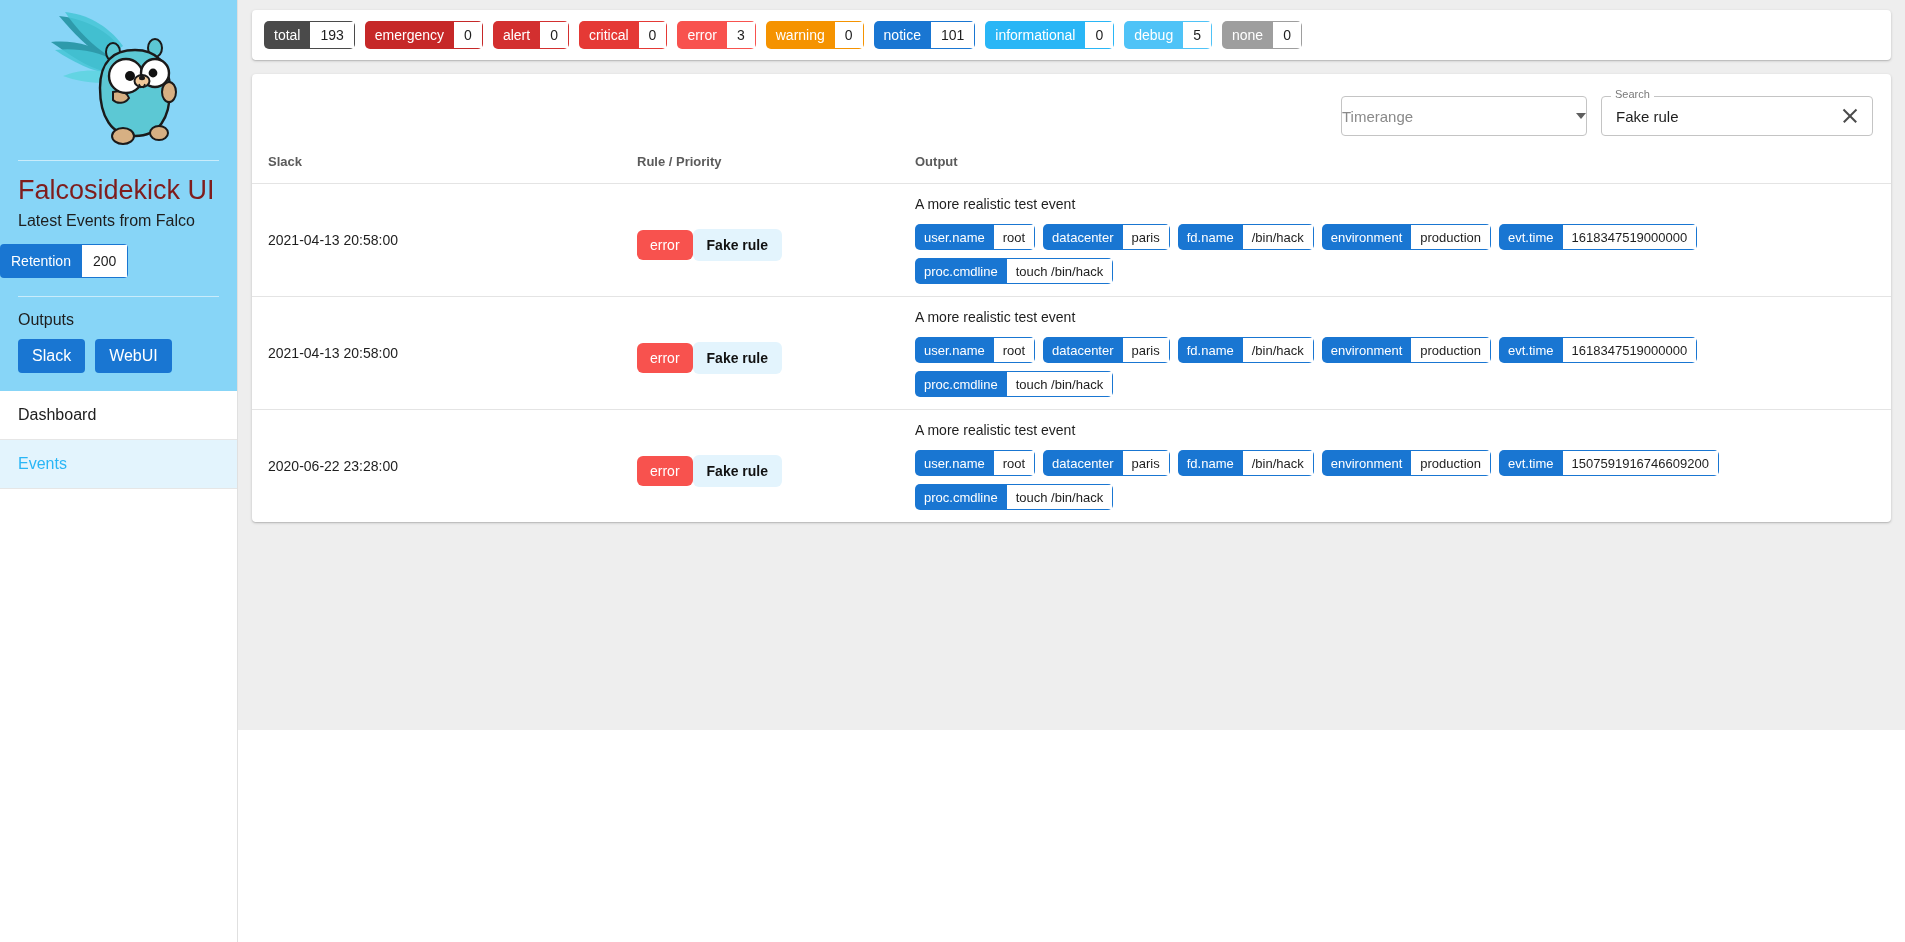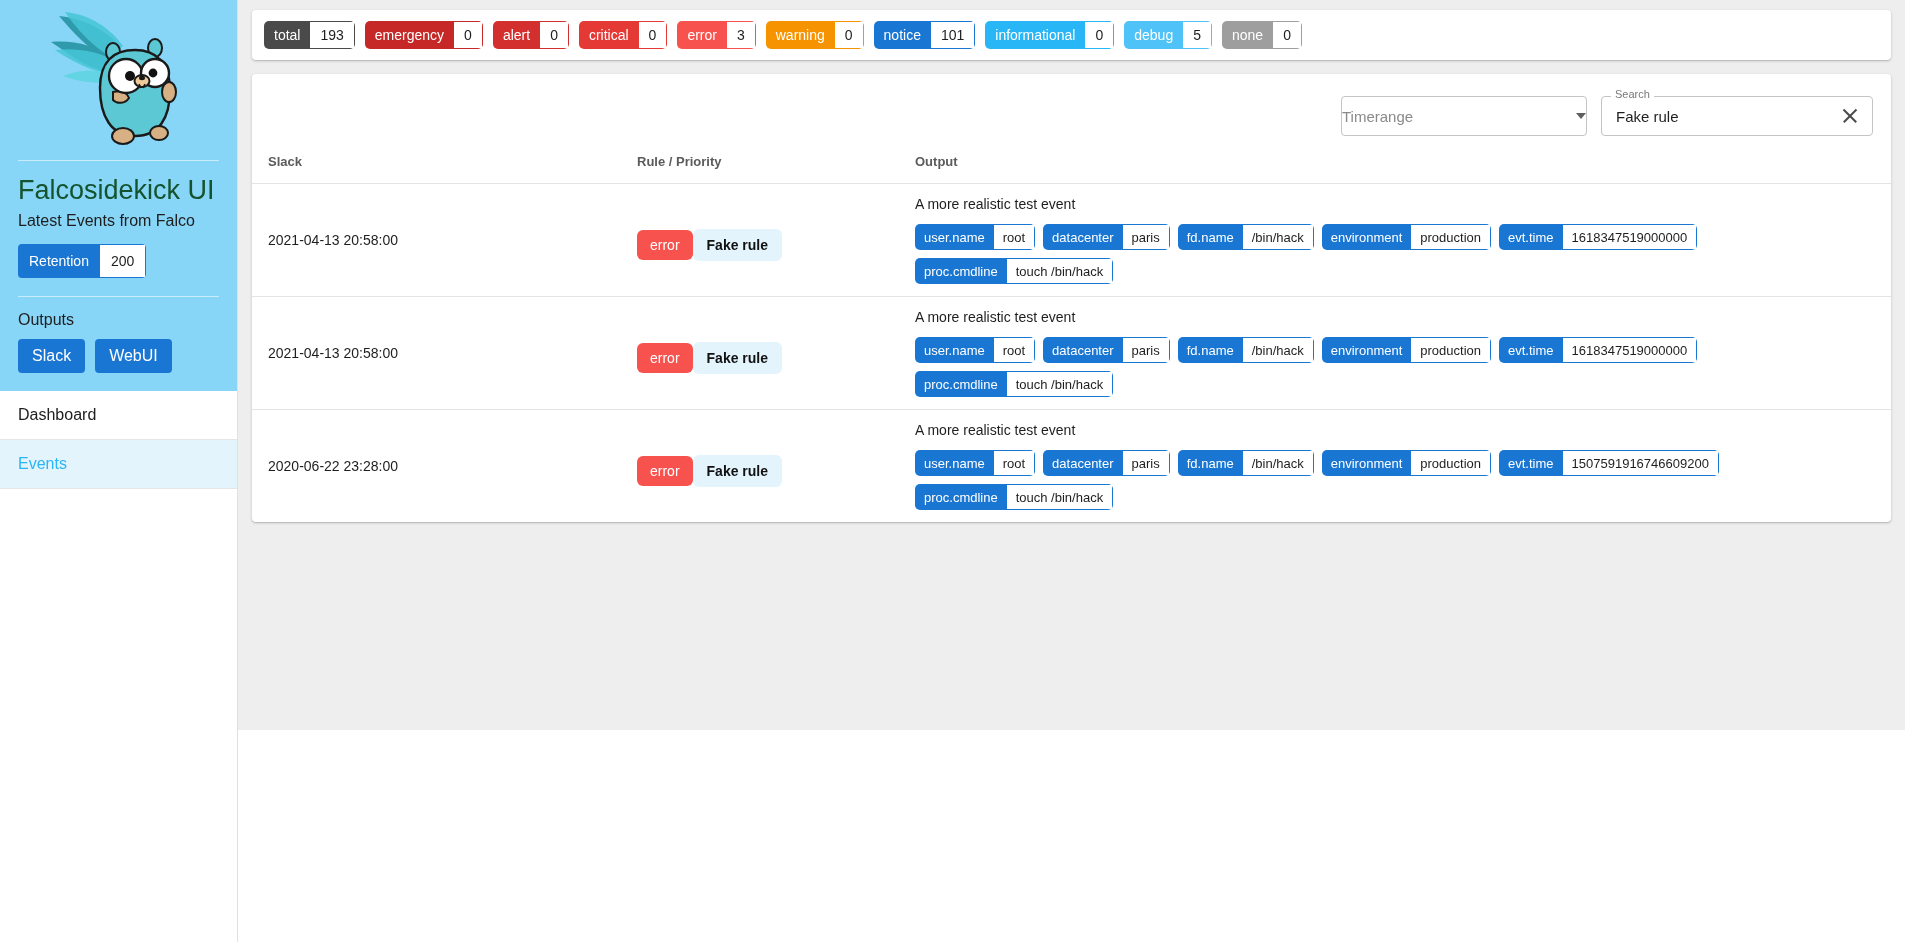--- a/index.html
+++ b/index.html
@@ -41,41 +41,40 @@
     padding-top: 4px;
   }
   .logo-wrap svg { display: block; }
   .sb-divider {
     height: 1px;
     background: rgba(255,255,255,0.55);
     margin: 0 18px 14px 18px;
   }
   .app-title {
     font-size: 27px;
-    color: #14532d;
+    color: #7f1d1d;
     padding: 0 18px;
     margin: 0 0 6px 0;
     font-weight: 400;
     line-height: 1.15;
   }
   .app-sub {
     font-size: 16px;
     color: #1e1e1e;
     padding: 0 18px;
     margin: 0 0 14px 0;
     font-weight: 400;
   }
   .chip {
     display: inline-flex;
     align-items: stretch;
     border-radius: 4px;
     overflow: hidden;
     font-size: 14px;
     line-height: 1;
-    margin-left: 18px;
   }
   .chip .chip-k {
     background: #1976d2;
     color: #fff;
     padding: 9px 11px;
     display: flex;
     align-items: center;
   }
   .chip .chip-v {
     background: #ffffff;

